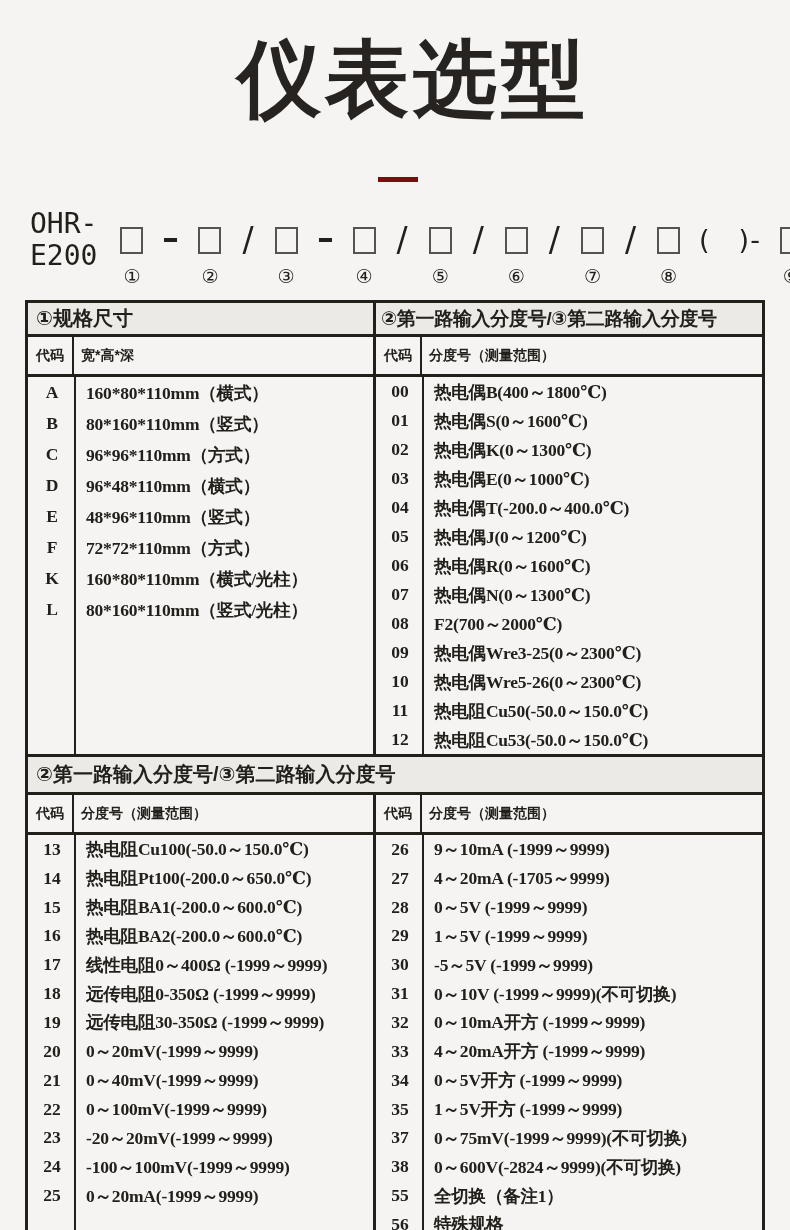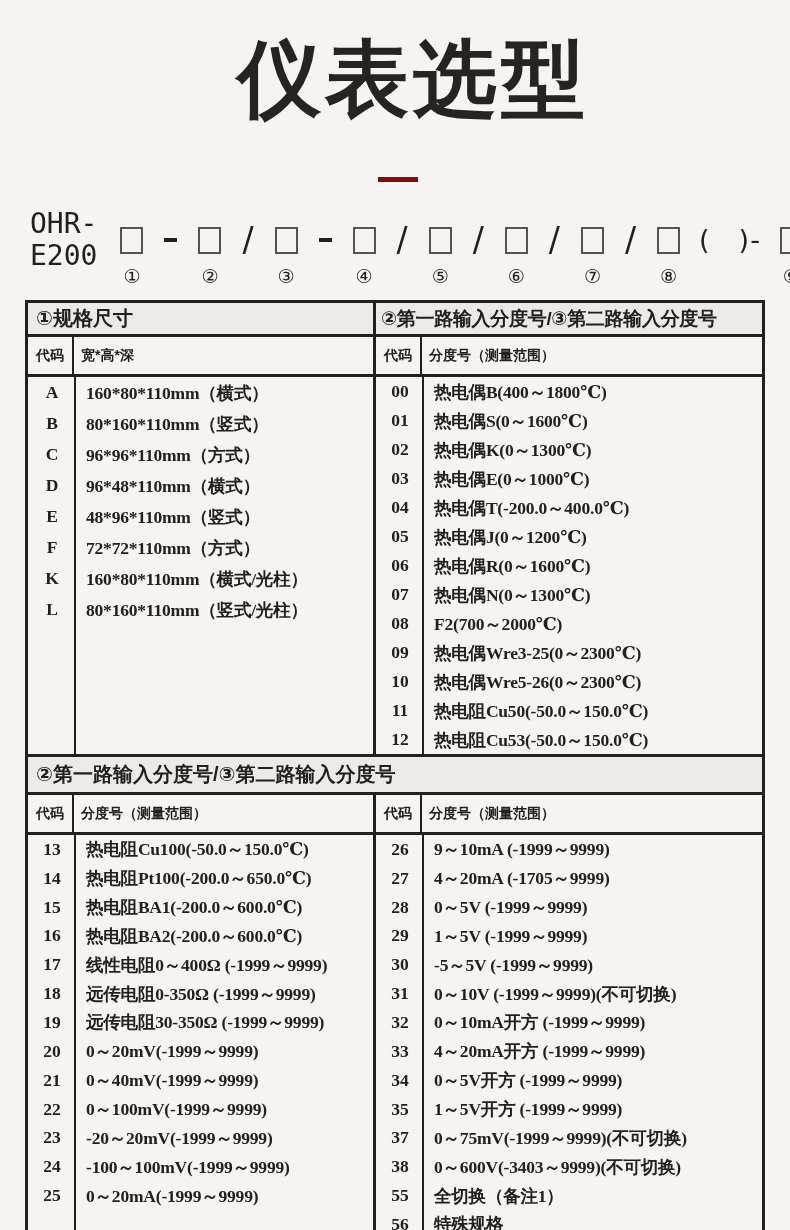--- a/index.html
+++ b/index.html
@@ -418,21 +418,21 @@
           <div class="trow">
             <div class="code">35</div>
             <div class="desc">1～5V开方 (-1999～9999)</div>
           </div>
           <div class="trow">
             <div class="code">37</div>
             <div class="desc">0～75mV(-1999～9999)(不可切换)</div>
           </div>
           <div class="trow">
             <div class="code">38</div>
-            <div class="desc">0～600V(-3403～9999)(不可切换)</div>
+            <div class="desc">0～600V(-2824～9999)(不可切换)</div>
           </div>
           <div class="trow">
             <div class="code">55</div>
             <div class="desc">全切换（备注1）</div>
           </div>
           <div class="trow">
             <div class="code">56</div>
             <div class="desc">特殊规格</div>
           </div>
         </div>

